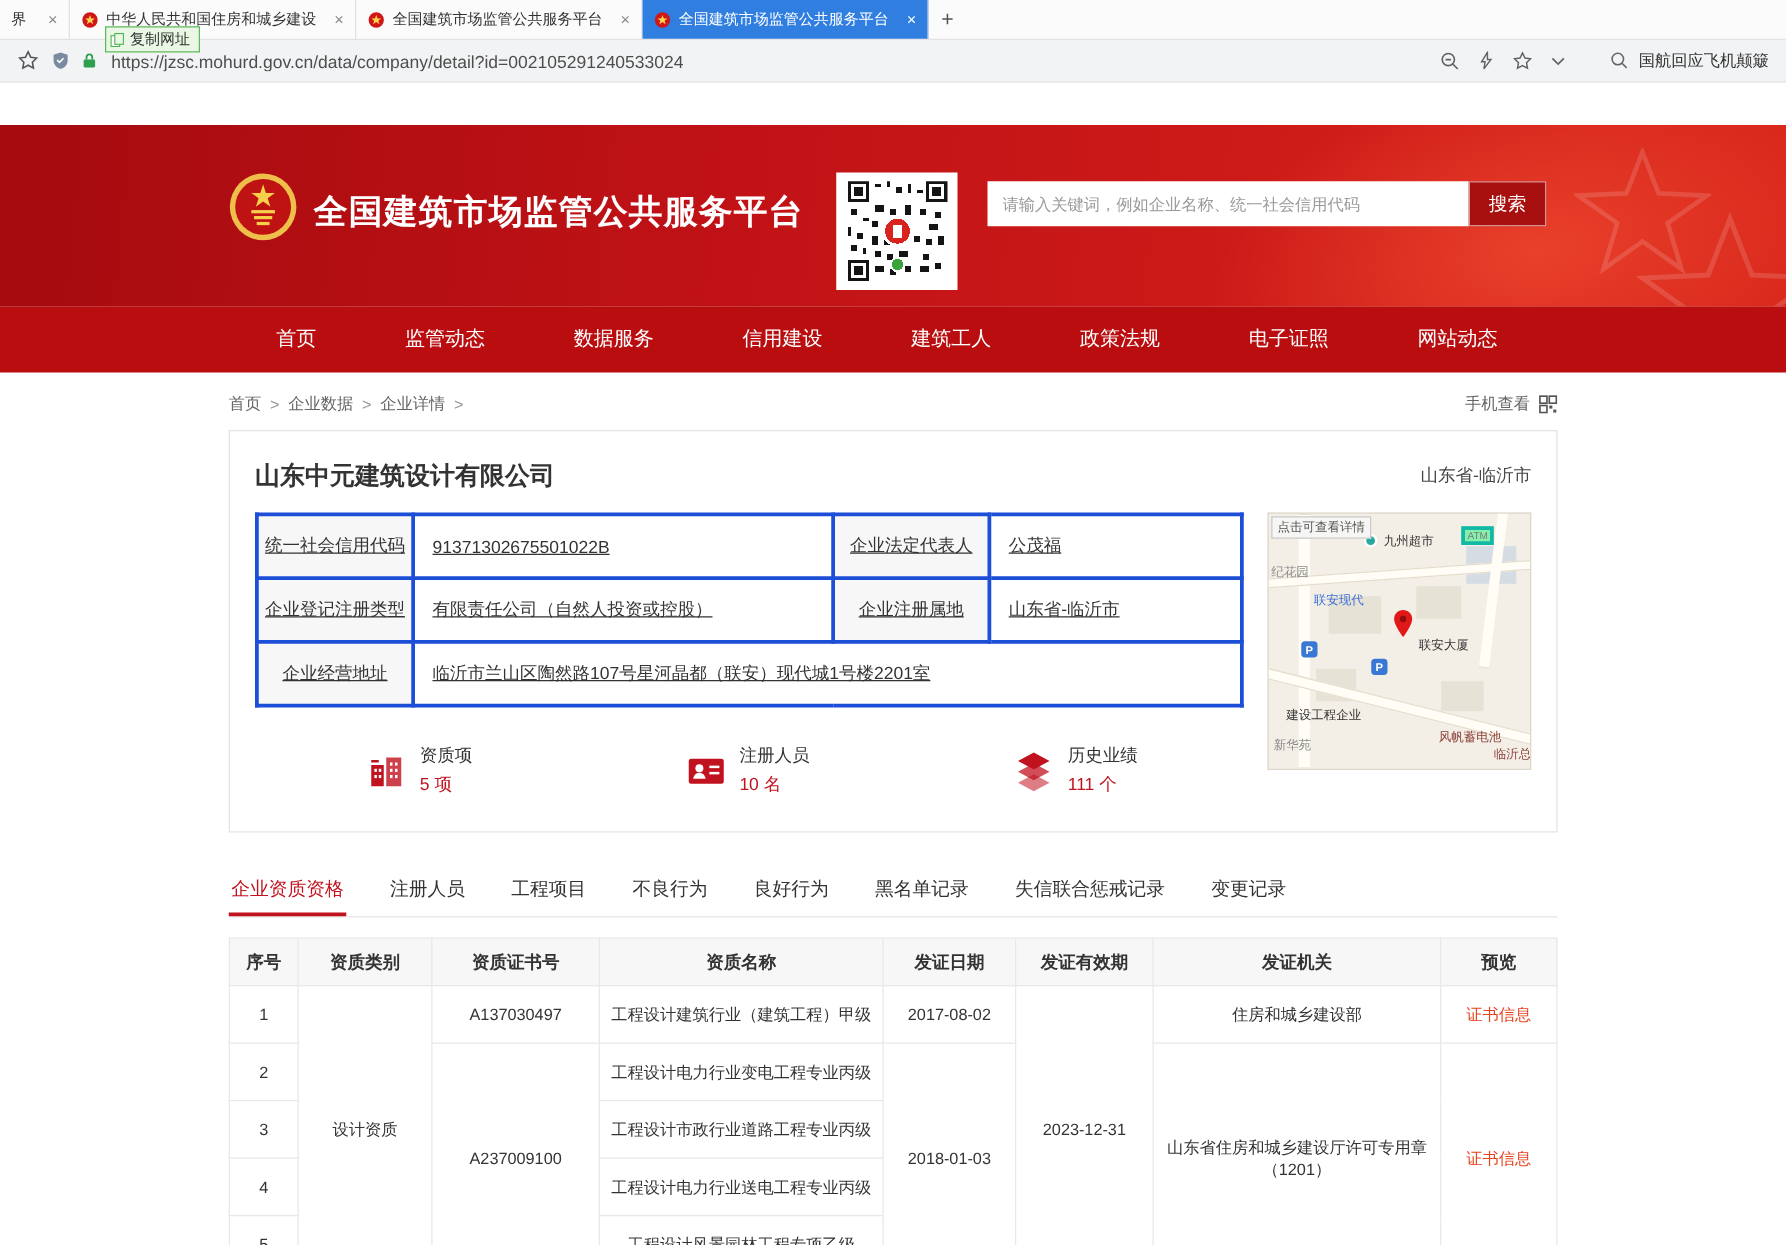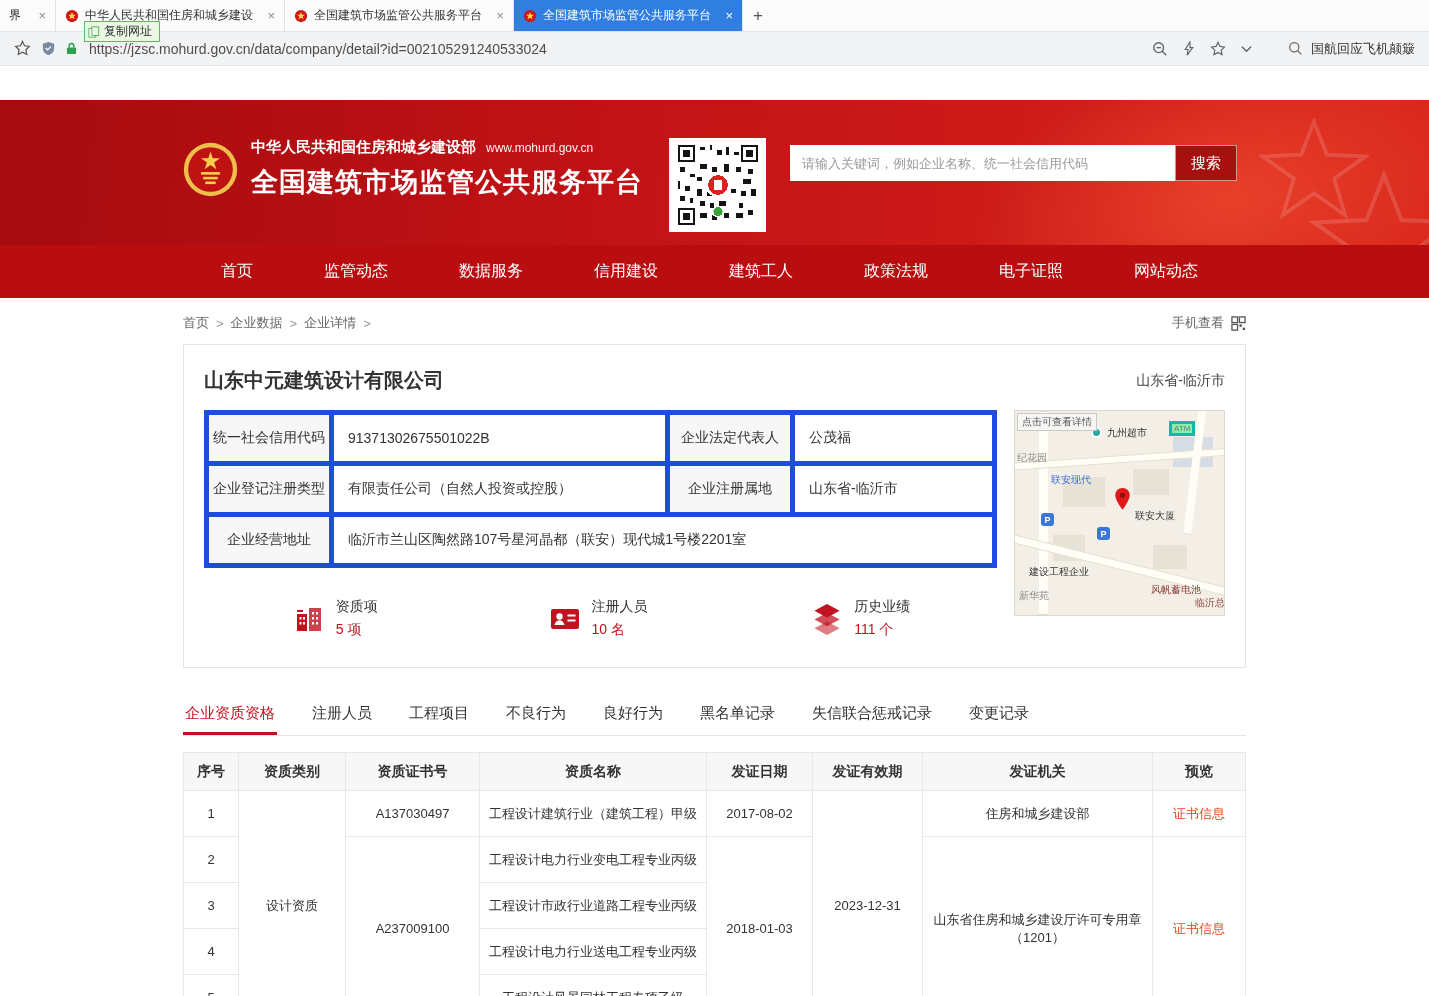--- a/index.html
+++ b/index.html
@@ -58,21 +58,21 @@
   .breadcrumb{display:flex;align-items:center;gap:7px;font-size:13px;color:#666;margin:16px 0 12px;}
   .crumb-sep{color:#999;}
   .bc-right{margin-left:auto;display:flex;align-items:center;gap:7px;color:#666;}
 
   .company-card{border:1px solid #e4e4e4;padding:16px 20px 28px;}
   .card-head{display:flex;justify-content:space-between;align-items:center;padding:6px 0 2px;}
   .company-name{font-size:20px;font-weight:bold;color:#333;}
   .company-region{font-size:14px;color:#444;}
   .card-body{display:flex;margin-top:14px;}
   table.info{border-collapse:collapse;width:788px;table-layout:fixed;}
-  .info td{border:5px solid #1d4ed8;height:51px;font-size:14px;color:#333;}
+  .info td{border:3px solid #1d4ed8;height:51px;font-size:14px;color:#333;text-decoration:underline;}
   .info td.lbl{background:#f7f7f7;width:125px;text-align:center;}
   .info td.val{padding:0 14px;text-align:left;}
   .info col.c-l{width:125px;} .info col.c-v1{width:336px;} .info col.c-l2{width:125px;} .info col.c-v2{width:202px;}
   .stats{display:flex;margin-top:30px;width:788px;}
   .stat{flex:1;display:flex;align-items:center;justify-content:center;gap:11px;}
   .stat .txt{display:flex;flex-direction:column;gap:5px;font-size:14px;color:#333;}
   .stat .val{color:var(--accent-red,#c1121f);}
 
   
   .map{width:211px;height:206px;margin-left:auto;position:relative;background:#f3efe7;border:1px solid #ddd8cc;overflow:hidden;}
@@ -194,24 +194,20 @@
     <div class="brand" data-interactable="false">
       <svg data-interactable="false" viewBox="0 0 64 64" width="55" height="55">
         <circle cx="32" cy="32" r="31" fill="#eec04b"></circle>
         <circle cx="32" cy="32" r="26" fill="#bf1212"></circle>
         <polygon points="32,11 34.6,19 43,19 36.2,23.9 38.8,31.8 32,26.9 25.2,31.8 27.8,23.9 21,19 29.4,19" fill="#f7d04b"></polygon>
         <rect x="21" y="35" width="22" height="3" fill="#f7d04b"></rect>
         <rect x="23.5" y="40.5" width="17" height="3" fill="#f7d04b"></rect>
         <rect x="26" y="46" width="12" height="3" fill="#f7d04b"></rect>
       </svg>
       <div>
-        <div class="line1">
-          <span data-interactable="false">中华人民共和国住房和城乡建设部</span>
-          <span class="www" data-interactable="false">www.mohurd.gov.cn</span>
-        </div>
         <div class="line2" data-interactable="false">全国建筑市场监管公共服务平台</div>
       </div>
     </div>
 
     <div class="qr-box" data-interactable="false">
       <svg viewBox="0 0 33 33" width="80" height="80" shape-rendering="crispEdges" data-interactable="false">
         <rect width="33" height="33" fill="#fff"></rect>
         <g fill="#141414">
           <rect x="0" y="0" width="7" height="7"></rect>
             <rect x="26" y="0" width="7" height="7"></rect>

